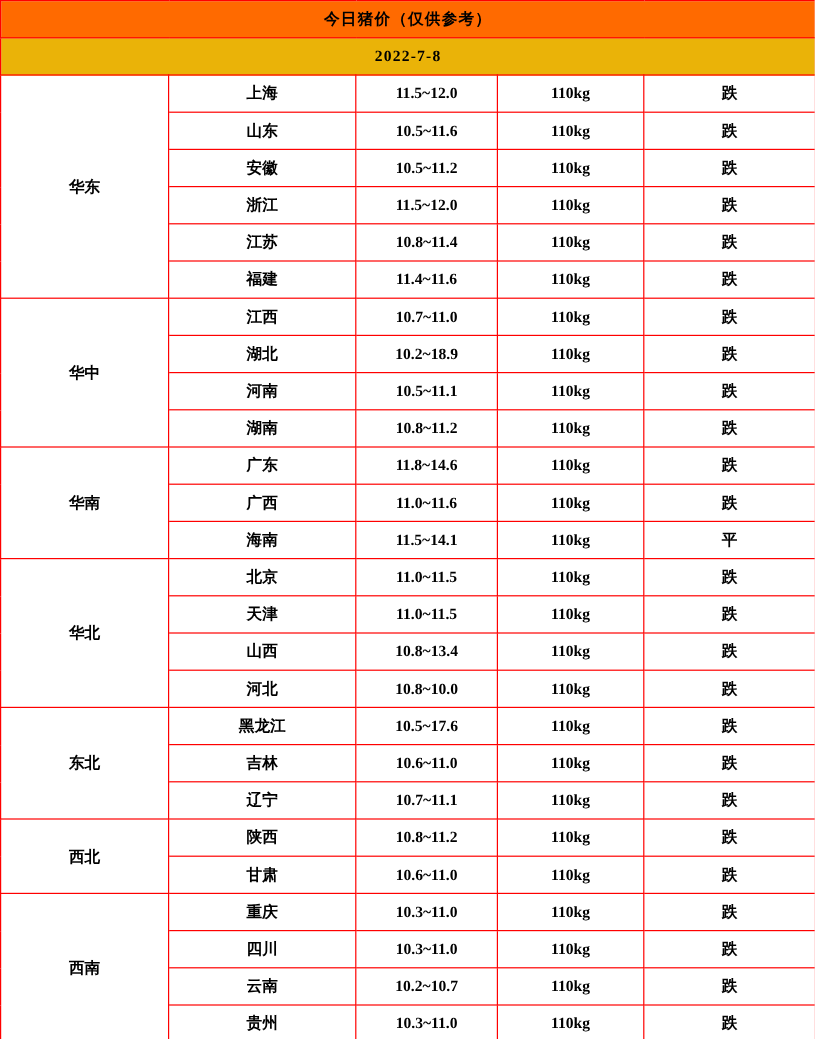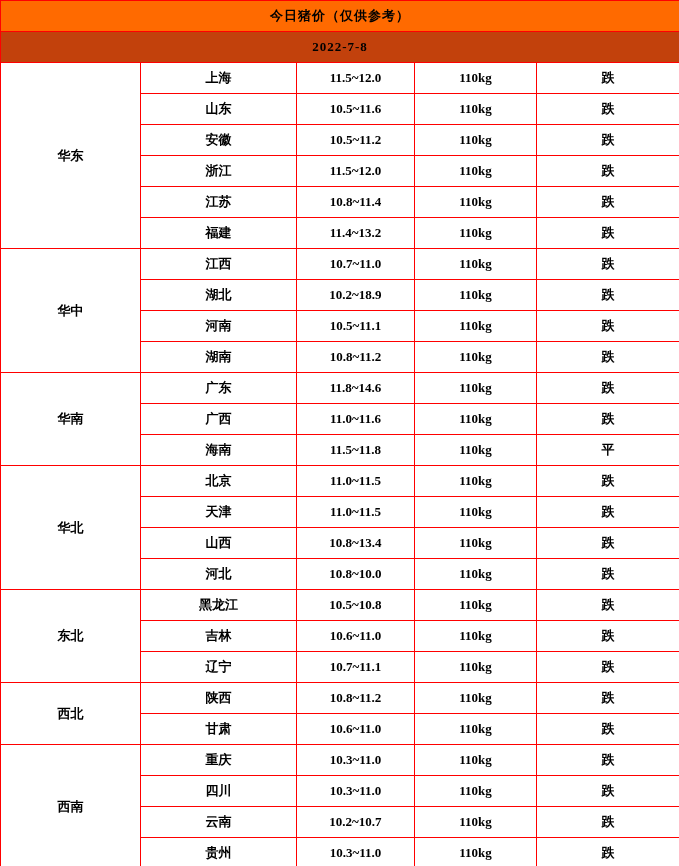--- a/index.html
+++ b/index.html
@@ -37,21 +37,21 @@
   td.title-cell {
     background: #ff6a00;
     color: #ffffff;
     font-size: 15px;
     font-weight: bold;
     height: 32px;
     border: 1px solid #ff6a00;
     letter-spacing: 1px;
   }
   td.date-cell {
-    background: #c2410c;
+    background: #eab308;
     color: #ffffff;
     font-size: 14px;
     font-weight: bold;
     height: 26px;
     border: 1px solid #ff6a00;
     letter-spacing: 1px;
   }
   td.region-cell {
     font-size: 14px;
     font-weight: bold;
@@ -129,21 +129,21 @@
           <td class="trend-cell trend-down">跌</td>
         </tr>
         <tr>
           <td class="province-cell">江苏</td>
           <td class="price-cell">10.8~11.4</td>
           <td class="weight-cell">110kg</td>
           <td class="trend-cell trend-down">跌</td>
         </tr>
         <tr>
           <td class="province-cell">福建</td>
-          <td class="price-cell">11.4~13.2</td>
+          <td class="price-cell">11.4~11.6</td>
           <td class="weight-cell">110kg</td>
           <td class="trend-cell trend-down">跌</td>
         </tr>
         <tr>
           <td class="region-cell" rowspan="4">华中</td>
           <td class="province-cell">江西</td>
           <td class="price-cell">10.7~11.0</td>
           <td class="weight-cell">110kg</td>
           <td class="trend-cell trend-down">跌</td>
         </tr>
@@ -173,21 +173,21 @@
           <td class="trend-cell trend-down">跌</td>
         </tr>
         <tr>
           <td class="province-cell">广西</td>
           <td class="price-cell">11.0~11.6</td>
           <td class="weight-cell">110kg</td>
           <td class="trend-cell trend-down">跌</td>
         </tr>
         <tr>
           <td class="province-cell">海南</td>
-          <td class="price-cell">11.5~11.8</td>
+          <td class="price-cell">11.5~14.1</td>
           <td class="weight-cell">110kg</td>
           <td class="trend-cell trend-flat">平</td>
         </tr>
         <tr>
           <td class="region-cell" rowspan="4">华北</td>
           <td class="province-cell">北京</td>
           <td class="price-cell">11.0~11.5</td>
           <td class="weight-cell">110kg</td>
           <td class="trend-cell trend-down">跌</td>
         </tr>
@@ -205,21 +205,21 @@
         </tr>
         <tr>
           <td class="province-cell">河北</td>
           <td class="price-cell">10.8~10.0</td>
           <td class="weight-cell">110kg</td>
           <td class="trend-cell trend-down">跌</td>
         </tr>
         <tr>
           <td class="region-cell" rowspan="3">东北</td>
           <td class="province-cell">黑龙江</td>
-          <td class="price-cell">10.5~10.8</td>
+          <td class="price-cell">10.5~17.6</td>
           <td class="weight-cell">110kg</td>
           <td class="trend-cell trend-down">跌</td>
         </tr>
         <tr>
           <td class="province-cell">吉林</td>
           <td class="price-cell">10.6~11.0</td>
           <td class="weight-cell">110kg</td>
           <td class="trend-cell trend-down">跌</td>
         </tr>
         <tr>

